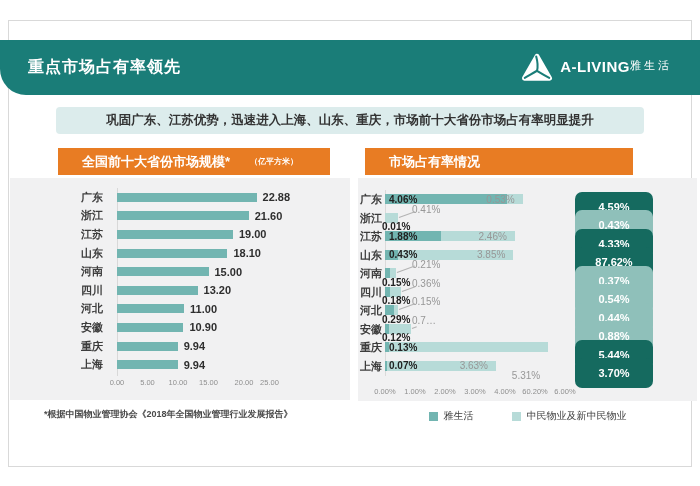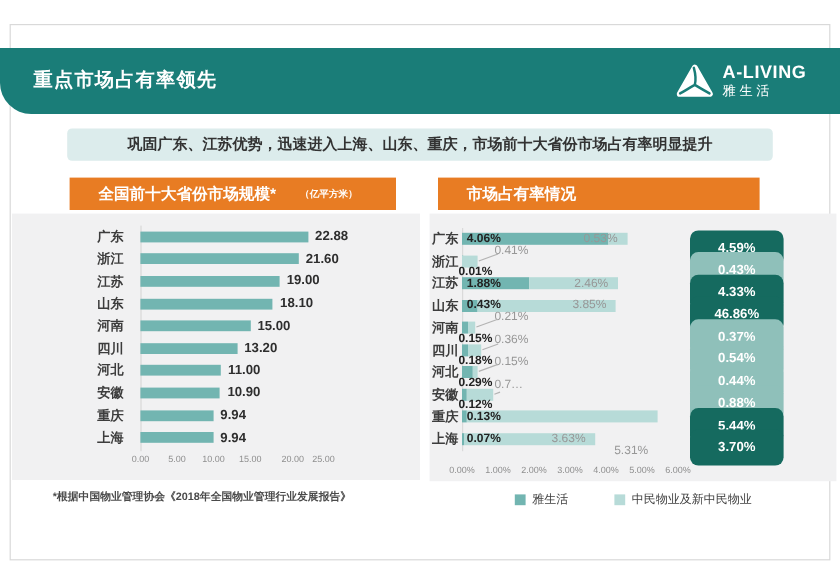--- a/index.html
+++ b/index.html
@@ -7,21 +7,21 @@
     width:700px;height:486px;position:relative;overflow:hidden;
     background:#ffffff;font-family:"Liberation Sans","DejaVu Sans",sans-serif;
   }
   .frame{position:absolute;left:8px;top:20px;width:682px;height:445px;border:1px solid #d9d9d9;background:#fff}
   
   .header{position:absolute;left:0;top:40px;width:700px;height:55px;background:#1a7d78;
     border-bottom-left-radius:26px;display:flex;align-items:center;justify-content:space-between;
     padding:0 28px;box-sizing:border-box;z-index:3}
   .page-title{color:#fff;font-weight:bold;font-size:16px;letter-spacing:1px}
   .logo{display:flex;align-items:center;gap:7px}
-  .logo-text{display:flex;flex-direction:column;line-height:1.1}
+  .logo-text{display:flex;flex-direction:row;line-height:1.1}
   .logo-name{color:#fff;font-weight:bold;font-size:15px;letter-spacing:.5px}
   .logo-cn{color:#fff;font-size:11px;letter-spacing:3px}
   
   .banner{position:absolute;left:56px;top:107px;width:588px;height:27px;background:#dcecec;border-radius:4px;
     display:flex;align-items:center;justify-content:center;font-size:12.5px;font-weight:bold;color:#333;z-index:2}
   
   .sec{position:absolute;top:148px;height:27px;background:#e87c23;color:#fff;font-weight:bold;font-size:13px;
     display:flex;align-items:center;padding-left:24px;box-sizing:border-box;z-index:2}
   .sec-left{left:58px;width:272px}
   .sec-right{left:365px;width:268px}
@@ -192,21 +192,21 @@
           <div class="badge dark">4.33%</div>
         </div>
         <div class="rrow">
           <div class="rcat">山东</div>
           <div class="rbars">
             <div class="seg-dark" style="width: 12.9px;"></div>
             <div class="seg-light" style="width: 115.5px;"></div>
           </div>
           <div class="dval inline">0.43%</div>
           <div class="lvg inline" style="left: 93.4px;">3.85%</div>
-          <div class="badge dark">46.86%</div>
+          <div class="badge dark">87.62%</div>
         </div>
         <div class="rrow">
           <div class="rcat">河南</div>
           <div class="rbars">
             <div class="seg-dark" style="width: 4.5px;"></div>
             <div class="seg-light" style="width: 6.3px;"></div>
           </div>
           <div class="dval callout">0.15%</div>
           <div class="lvg callout">0.21%</div>
           <div class="callout-line" style="left: 39.1px; width: 18.9px;"></div>
@@ -265,21 +265,21 @@
           <div class="lvg inline" style="left: 76px;">3.63%</div>
           <div class="badge dark">3.70%</div>
         </div>
       </div>
     <div id="right-axis">
         <div class="rax" style="left: 27px;">0.00%</div>
         <div class="rax" style="left: 57px;">1.00%</div>
         <div class="rax" style="left: 87px;">2.00%</div>
         <div class="rax" style="left: 117px;">3.00%</div>
         <div class="rax" style="left: 147px;">4.00%</div>
-        <div class="rax" style="left: 177px;">5.00%</div>
+        <div class="rax" style="left: 177px;">60.20%</div>
         <div class="rax" style="left: 207px;">6.00%</div>
       </div>
   </div>
 
   <div class="legend" id="legend">
       <div class="leg-item">
         <div class="leg-sw" style="background: rgb(114, 181, 177);"></div>
         <div>雅生活</div>
       </div>
       <div class="leg-item">

